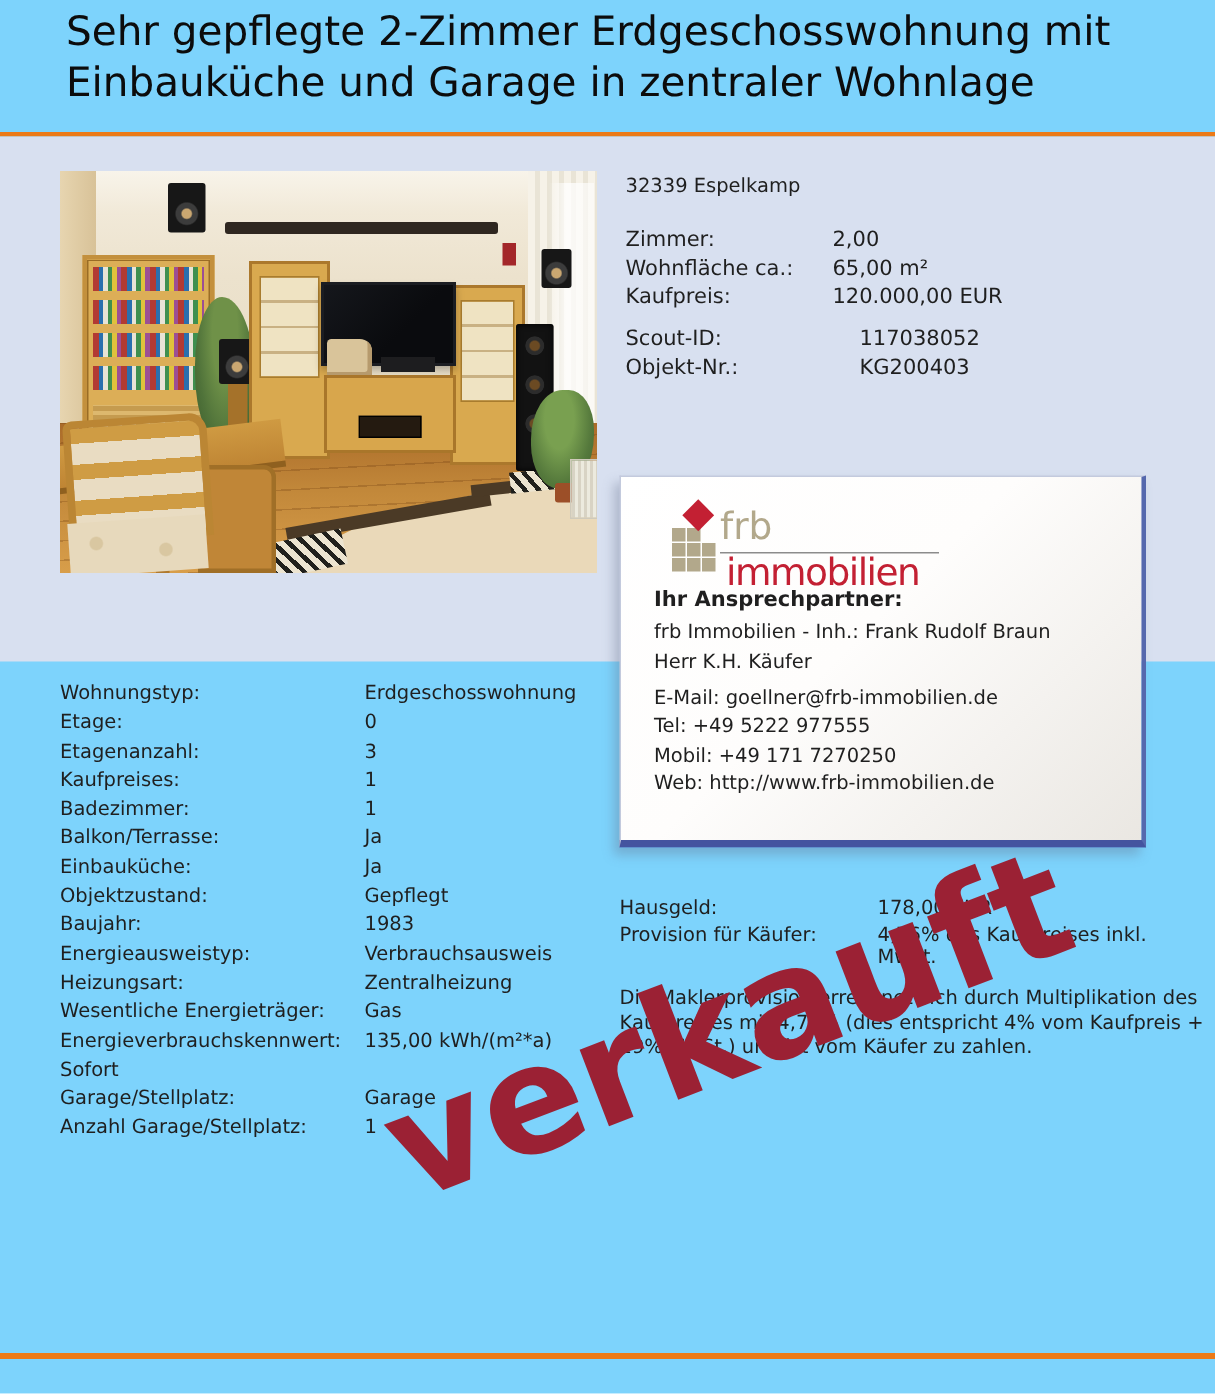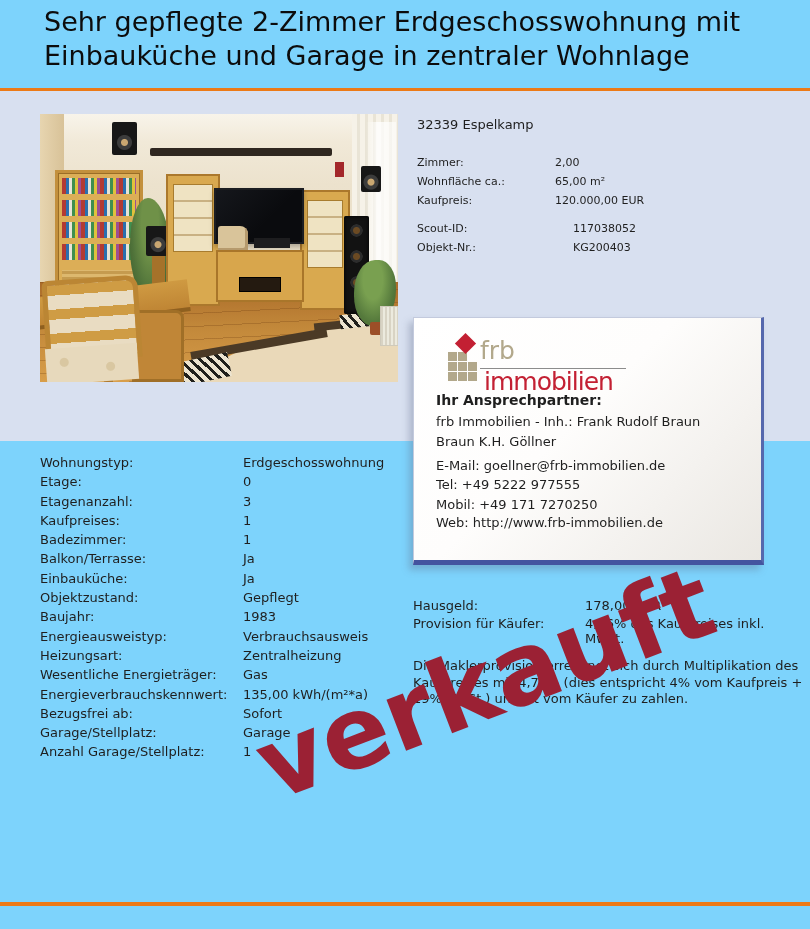--- a/index.html
+++ b/index.html
@@ -12,21 +12,21 @@
   .title span{display:block;}
   .rule{position:absolute;left:0;width:810px;background:#ec7a17;}
   .rule-top{top:88px;height:3px;}
   .rule-bottom{top:902px;height:4px;}
 
   
   .panel{position:absolute;left:0;top:91px;width:810px;height:350px;background:#d8e0f0;}
 
   .address{position:absolute;left:417px;top:117px;font-size:13px;text-align:center;}
   .facts{position:absolute;left:417px;top:150px;width:380px;}
-  .facts .row,.ids .row{display:flex;height:19px;font-size:11px;align-items:flex-end;}
+  .facts .row,.ids .row{display:flex;height:19px;font-size:14px;align-items:center;}
   .facts .row .lbl{width:138px;}
   .ids{position:absolute;left:417px;top:216px;width:380px;}
   .ids .row .lbl{width:156px;}
 
   
   .photo{position:absolute;left:40px;top:114px;width:358px;height:268px;overflow:hidden;
          background:linear-gradient(180deg,#f8f4ea 0px,#f1e9d8 28px,#ece2cd 70px,#e8ddc4 168px,#e2d2ae 172px);}
   .photo *{position:absolute;}
   .ph-leftwall{left:0;top:0;width:24px;height:200px;background:linear-gradient(90deg,#e7d5b0,#d8c298);}
   .ph-floor{left:0;top:168px;width:358px;height:100px;
@@ -235,21 +235,21 @@
   </div>
 
   <div class="card">
     <div class="logo-grid-mask"></div>
     <div class="logo-diamond"></div>
     <div class="logo-frb">frb</div>
     <div class="logo-line"></div>
     <div class="logo-immo">immobilien</div>
     <div class="card-heading">Ihr Ansprechpartner:</div>
     <div class="card-line cl-company">frb Immobilien - Inh.: Frank Rudolf Braun</div>
-    <div class="card-line cl-person">Braun K.H. Göllner</div>
+    <div class="card-line cl-person">Herr K.H. Käufer</div>
     <div class="card-line cl-email">E-Mail: goellner@frb-immobilien.de</div>
     <div class="card-line cl-phone">Tel: +49 5222 977555</div>
     <div class="card-line cl-mobile">Mobil: +49 171 7270250</div>
     <div class="card-line cl-web">Web: http://www.frb-immobilien.de</div>
   </div>
 
   <div class="details-left">
     <div class="drow">
         <span class="lbl">Wohnungstyp:</span>
         <span class="val">Erdgeschosswohnung</span>
@@ -296,21 +296,20 @@
       </div>
     <div class="drow">
         <span class="lbl">Wesentliche Energieträger:</span>
         <span class="val">Gas</span>
       </div>
     <div class="drow">
         <span class="lbl">Energieverbrauchskennwert:</span>
         <span class="val">135,00 kWh/(m²*a)</span>
       </div>
     <div class="drow">
-        <span class="lbl">Bezugsfrei ab:</span>
         <span class="val">Sofort</span>
       </div>
     <div class="drow">
         <span class="lbl">Garage/Stellplatz:</span>
         <span class="val">Garage</span>
       </div>
     <div class="drow">
         <span class="lbl">Anzahl Garage/Stellplatz:</span>
         <span class="val">1</span>
       </div>

